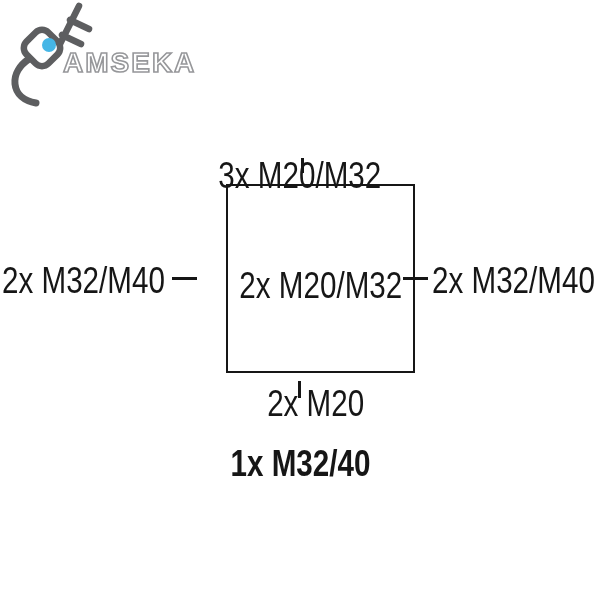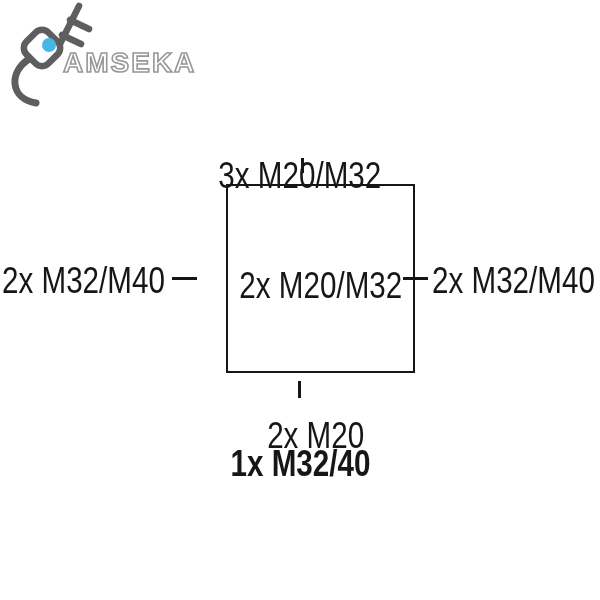--- a/index.html
+++ b/index.html
@@ -38,21 +38,21 @@
     position:absolute;
     font-size:37px;line-height:40px;
     color:var(--ink);
     white-space:nowrap;
   }
   .center-lbl{left:0;width:600px;text-align:center;}
   .center-lbl .sq{display:inline-block;transform:scaleX(0.8);transform-origin:center;}
   .edge-lbl .sq{display:inline-block;transform:scaleX(0.8);transform-origin:left center;}
 
   .top-lbl{top:112px;margin-top:44px;}
-  .bottom-lbl-1{top:416px;padding-left:32px;}
+  .bottom-lbl-1{top:384px;padding-left:32px;}
   .bottom-lbl-2{top:444px;font-weight:bold;}
   .left-lbl{left:2px;top:261px;}
   .right-lbl{left:432px;top:261px;}
 
   .jbox{
     position:absolute;left:206px;top:184px;width:189px;height:189px;
     border:2.5px solid var(--ink);
     display:flex;align-items:center;justify-content:center;
     padding-top:14px;
     margin-left:20px;

